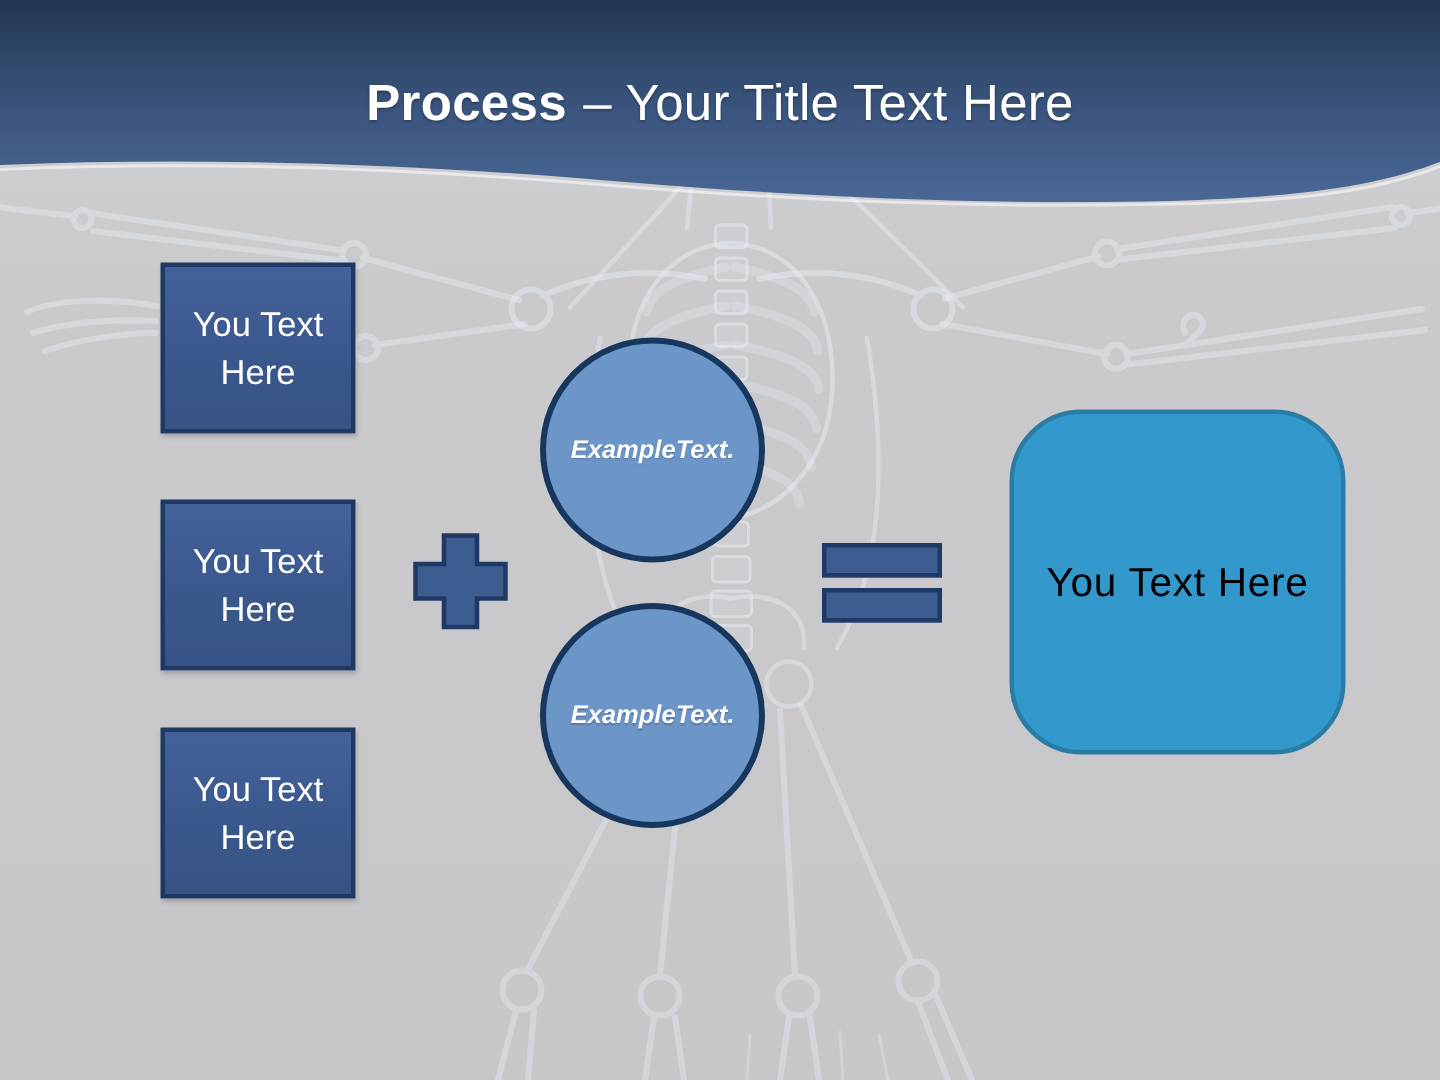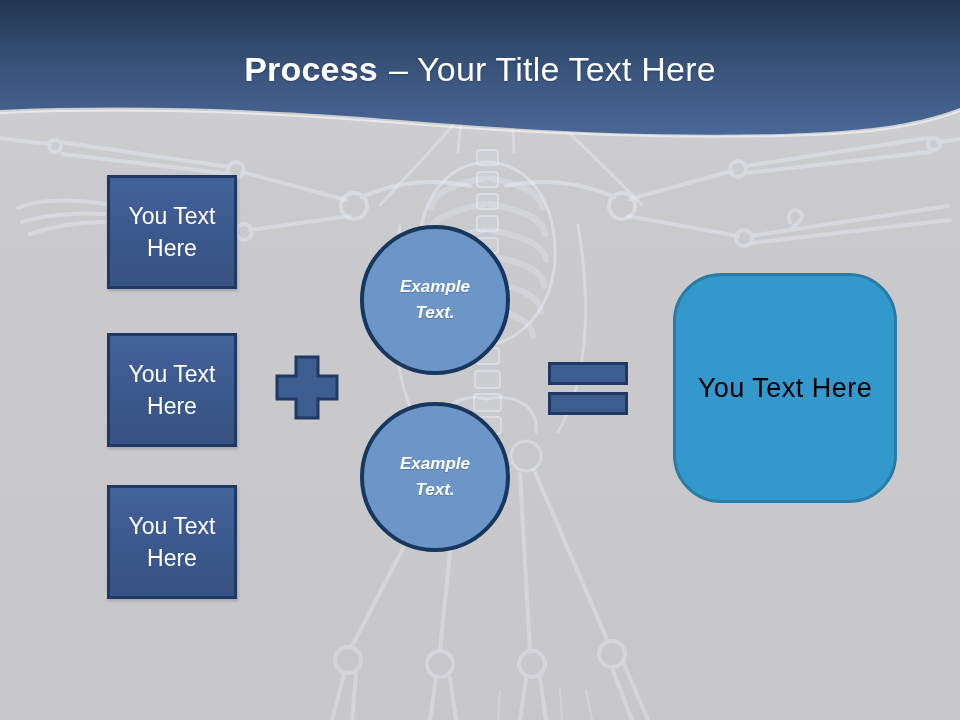--- a/index.html
+++ b/index.html
@@ -35,21 +35,21 @@
   
   .plus-operator{position:absolute;left:275px;top:355px;width:64px;height:65px;}
   .equals-operator{position:absolute;left:548px;top:362px;width:80px;height:53px;
     display:flex;flex-direction:column;justify-content:space-between;}
   .equals-bar{width:80px;height:23px;box-sizing:border-box;
     background:#3d5c90;border:3px solid #1f3864;}
   
   .example-circle{
     position:absolute;left:360px;width:150px;height:150px;box-sizing:border-box;
     border-radius:50%;background:#6c96c8;border:4px solid #17375e;
-    display:flex;flex-direction:column;align-items:center;justify-content:center;
+    display:flex;flex-direction:row;align-items:center;justify-content:center;
     color:#ffffff;font-weight:bold;font-style:italic;font-size:17px;line-height:1.55;
     text-shadow:0 1px 1px rgba(0,0,0,.2);
   }
   .example-circle.c1{top:225px;}
   .example-circle.c2{top:402px;}
   
   .result-box{
     position:absolute;left:673px;top:273px;width:224px;height:230px;box-sizing:border-box;
     background:#3399cc;border:3px solid #2a7ca5;border-radius:48px;
     display:flex;align-items:center;justify-content:center;text-align:center;

